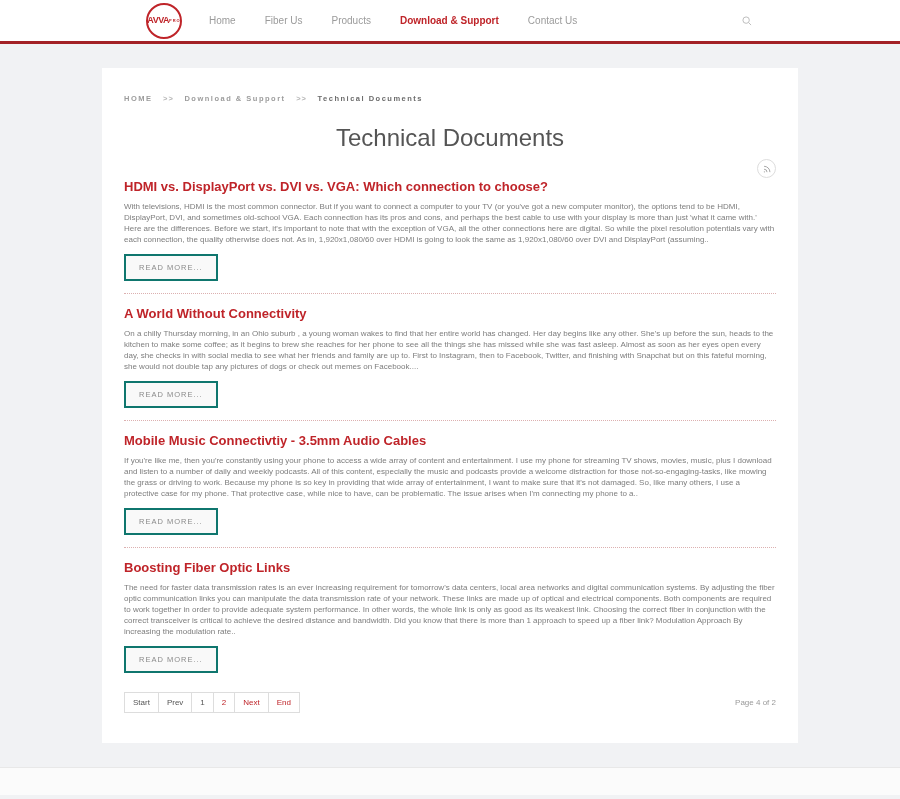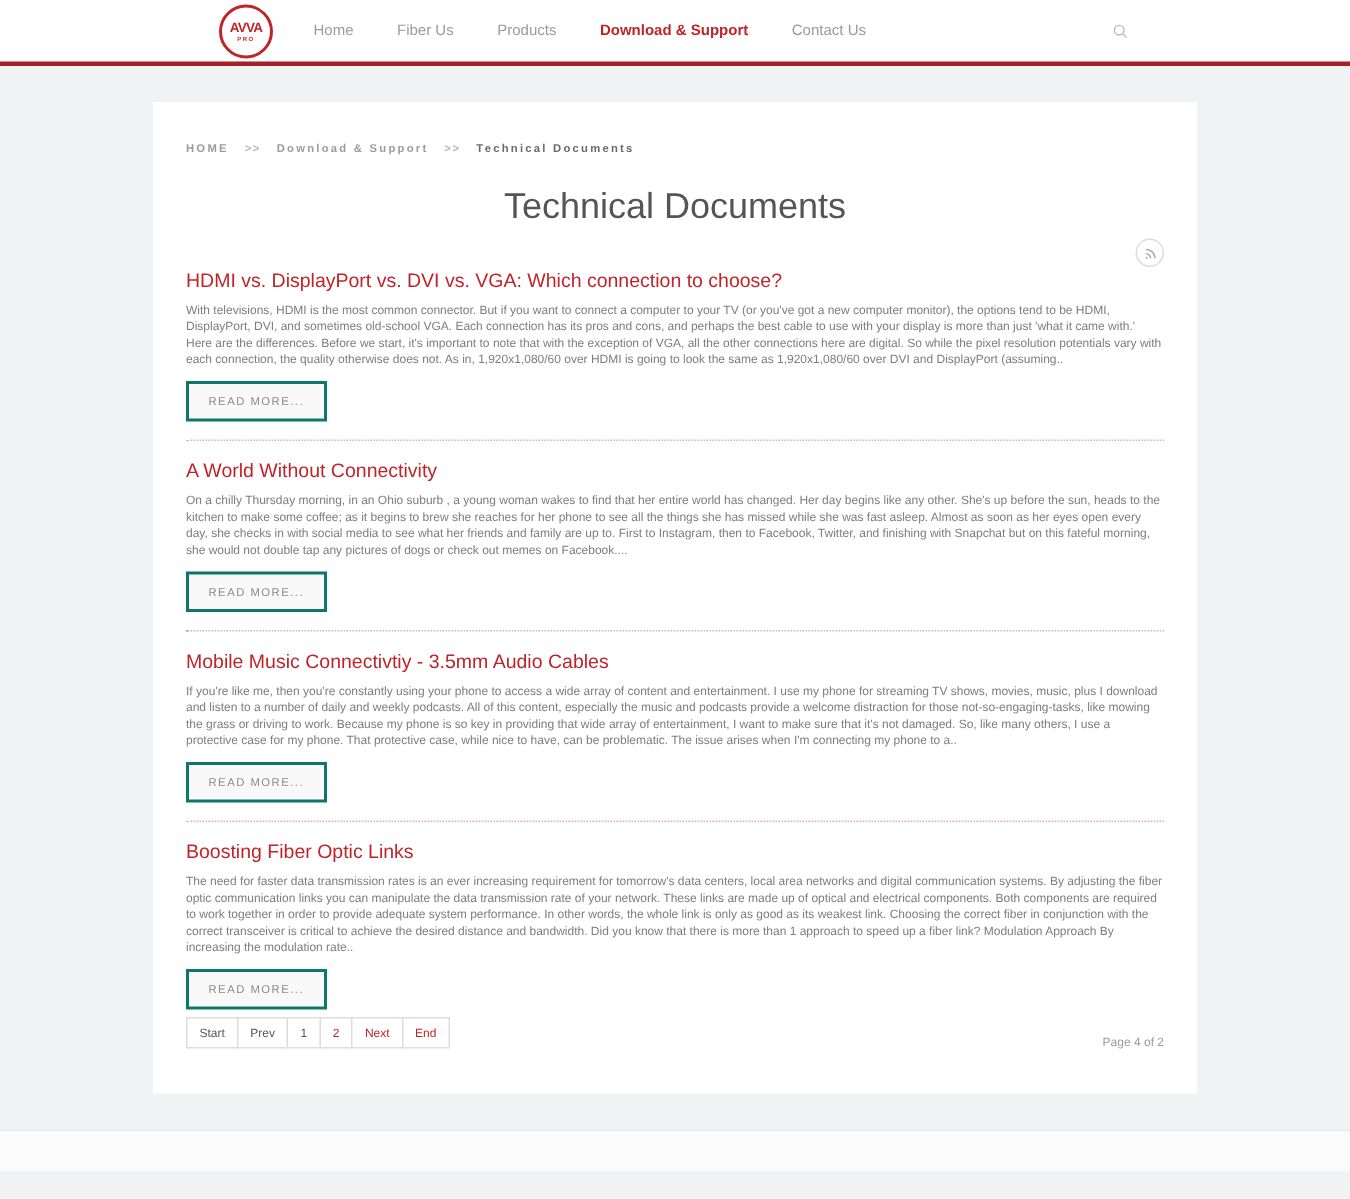--- a/index.html
+++ b/index.html
@@ -7,21 +7,21 @@
   html,body { margin:0; padding:0; }
   body {
     width:900px; min-height:799px; background:var(--body-bg);
     font-family:"Liberation Sans", sans-serif; -webkit-font-smoothing:antialiased;
   }
   
   header { background:#fff; height:44px; border-bottom:3px solid var(--header-border); }
   .header-inner { width:608px; height:100%; margin:0 auto; display:flex; align-items:center; }
   .logo-circle {
     width:36px; height:36px; border:2px solid var(--accent); border-radius:50%;
-    display:flex; flex-direction:column; align-items:center; justify-content:center;
+    display:flex; flex-direction:row; align-items:center; justify-content:center;
     color:var(--accent); cursor:pointer; background:#fff; flex:0 0 auto;
   }
   .logo-text { font-size:9px; font-weight:bold; letter-spacing:-0.5px; line-height:9px; }
   .logo-sub  { font-size:4px; font-weight:bold; letter-spacing:1px; line-height:5px; }
   nav { display:flex; gap:29px; margin-left:27px; }
   nav a { font-size:10px; color:#9b9b9b; text-decoration:none; cursor:pointer; white-space:nowrap; }
   nav a.active { color:var(--accent); font-weight:bold; }
   .search-btn { margin-left:auto; background:none; border:none; padding:0; cursor:pointer; display:flex; }
   
   .card { width:696px; margin:24px auto 0; background:#fff; padding:26px 22px 30px; }
@@ -29,29 +29,29 @@
   .breadcrumb .crumb { cursor:pointer; }
   .breadcrumb .sep { margin:0 7px; color:#b5b5b5; letter-spacing:1px; }
   .breadcrumb .current { color:#6b6b6b; }
   h1.page-title { text-align:center; font-size:24px; font-weight:400; color:#555; margin:20px 0 0; line-height:30px; }
   .rss-row { display:flex; justify-content:flex-end; margin-top:6px; height:20px; }
   .rss-btn {
     width:19px; height:19px; border-radius:50%; border:1px solid #ddd; background:#fff;
     display:flex; align-items:center; justify-content:center; padding:0; cursor:pointer;
   }
   
-  article h2 { font-size:13px; font-weight:400; color:var(--accent); margin:0; line-height:16px; cursor:pointer; }
+  article h2 { font-size:13px; font-weight:700; color:var(--accent); margin:0; line-height:16px; cursor:pointer; }
   article p  { font-size:8px; line-height:11px; color:#7d7d7d; margin:6px 0 0; }
   .readmore {
     margin-top:9px; font-size:7.5px; letter-spacing:1px; color:#8a8a8a;
     background:#f9f9f9; border:2px solid #0f766e; padding:7px 13px; cursor:pointer;
   }
   hr.dotted { border:none; border-top:1px dotted #dcb0b0; margin:12px 0; }
   
-  .pag-row { display:flex; align-items:flex-end; justify-content:space-between; margin-top:5px; }
+  .pag-row { display:flex; align-items:center; justify-content:space-between; margin-top:19px; }
   .pagination { display:flex; }
   .pg {
     border:1px solid #ddd; background:#fff; padding:5px 8px; min-width:11px; text-align:center;
     font-size:8px; color:#555; margin-left:-1px;
   }
   .pg:first-child { margin-left:0; }
   .pg.link { color:var(--accent); cursor:pointer; }
   .page-summary { font-size:8px; color:#9a9a9a; }
   
   footer { margin-top:24px; background:#fbfbfb; border-top:1px solid #e8e8e8; height:28px; }

